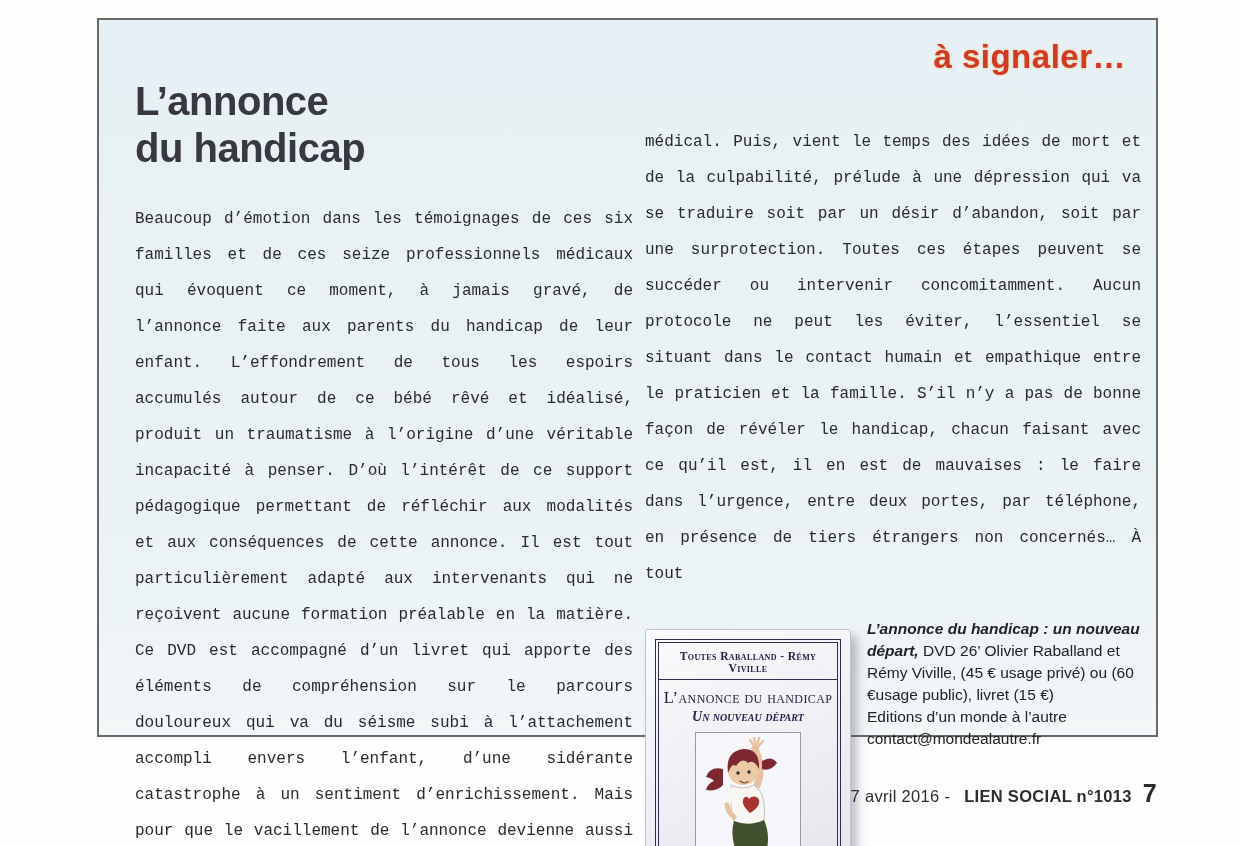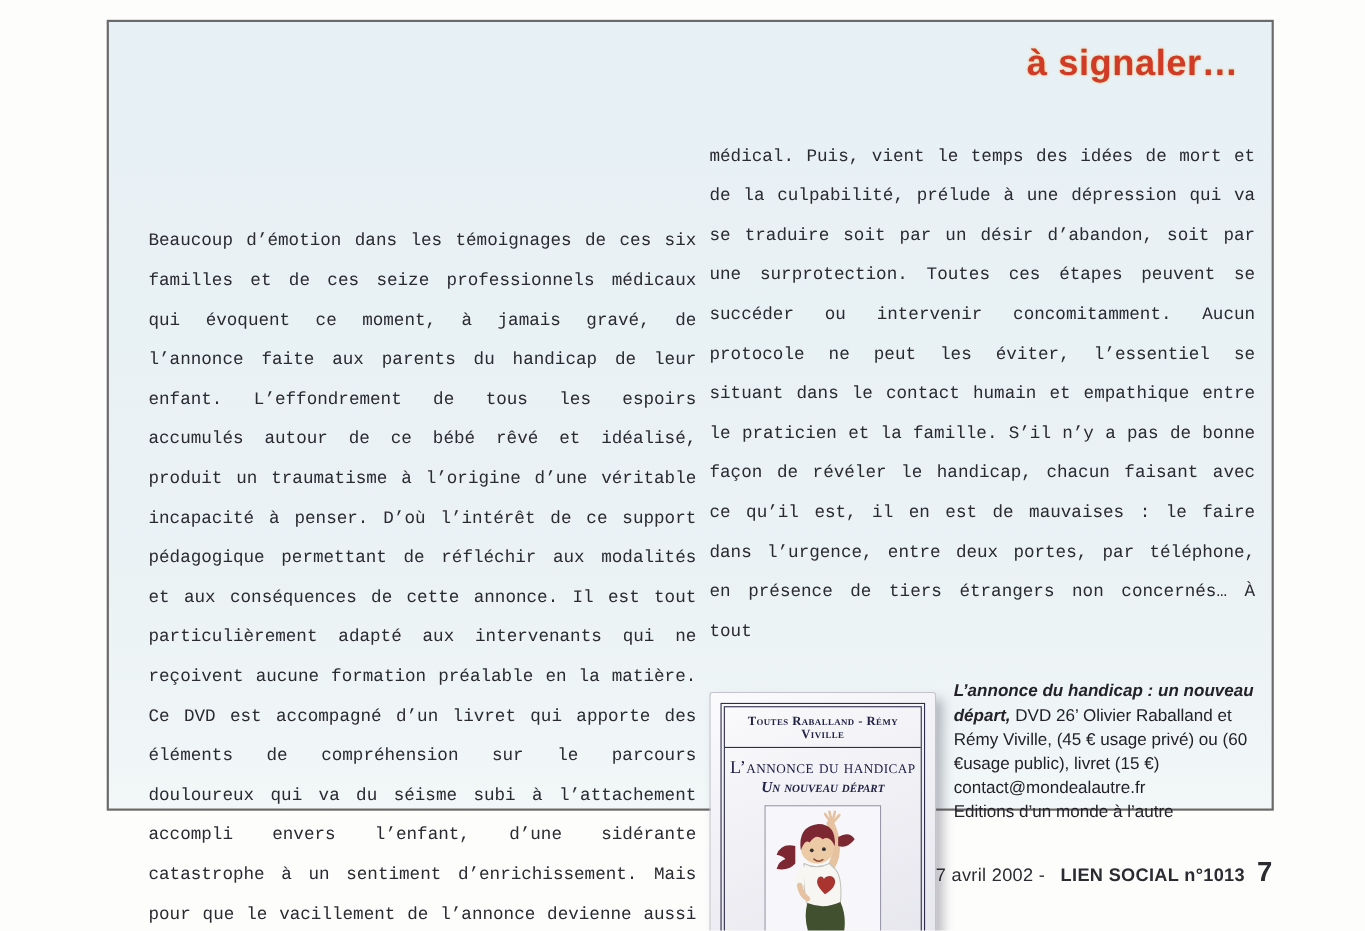--- a/index.html
+++ b/index.html
@@ -103,20 +103,24 @@
 </style>
 </head>
 <body>
 
 <div class="scan-page">
 
   <div class="panel">
 
     <div class="section-label">à signaler…</div>
 
+    <div class="page-title">
+      <div>L’annonce</div>
+      <div>du handicap</div>
+    </div>
 
     <div class="col-left body-serif">Beaucoup d’émotion dans les témoignages de ces six familles et de ces seize professionnels médicaux qui évoquent ce moment, à jamais gravé, de l’annonce faite aux parents du handicap de leur enfant. L’effondrement de tous les espoirs accumulés autour de ce bébé rêvé et idéalisé, produit un traumatisme à l’origine d’une véritable incapacité à penser. D’où l’intérêt de ce support pédagogique permettant de réfléchir aux modalités et aux conséquences de cette annonce. Il est tout particulièrement adapté aux intervenants qui ne reçoivent aucune formation préalable en la matière. Ce DVD est accompagné d’un livret qui apporte des éléments de compréhension sur le parcours douloureux qui va du séisme subi à l’attachement accompli envers l’enfant, d’une sidérante catastrophe à un sentiment d’enrichissement. Mais pour que le vacillement de l’annonce devienne aussi la matrice d’un nouveau départ, il faut passer par un certain nombre de mécanismes de défense : le déni d’abord, assez vite suivi par la colère, la révolte et l’agressivité envers le corps</div>
 
     <div class="col-right">
       <p class="body-serif">médical. Puis, vient le temps des idées de mort et de la culpabilité, prélude à une dépression qui va se traduire soit par un désir d’abandon, soit par une surprotection. Toutes ces étapes peuvent se succéder ou intervenir concomitamment. Aucun protocole ne peut les éviter, l’essentiel se situant dans le contact humain et empathique entre le praticien et la famille. S’il n’y a pas de bonne façon de révéler le handicap, chacun faisant avec ce qu’il est, il en est de mauvaises : le faire dans l’urgence, entre deux portes, par téléphone, en présence de tiers étrangers non concernés… À tout</p>
 
       <div class="wrap-section">
 
         <div class="dvd-cover">
           <div class="dvd-frame-outer">
@@ -165,27 +169,27 @@
                 <div>d’un monde</div>
                 <div>à l’autre</div>
               </div>
             </div>
           </div>
         </div>
 
 
         <div class="caption">
           <p class="caption-line"><span class="caption-lead">L’annonce du handicap : un nouveau départ,</span><span> DVD 26’ Olivier Raballand et Rémy Viville, (45 € usage privé) ou (60 €usage public), livret (15 €)</span></p>
+          <p class="caption-line">Editions d’un monde à l’autre</p>
           <p class="caption-line">contact@mondealautre.fr</p>
-          <p class="caption-line">Editions d’un monde à l’autre</p>
         </div>
 
       </div>
     </div>
   </div>
 
   <div class="footer">
-    <span>7 avril 2002 -</span>
+    <span>7 avril 2016 -</span>
     <span class="mag">LIEN SOCIAL n°1013</span>
     <span class="pagenum">7</span>
   </div>
 
 </div>
 
 </body></html>

